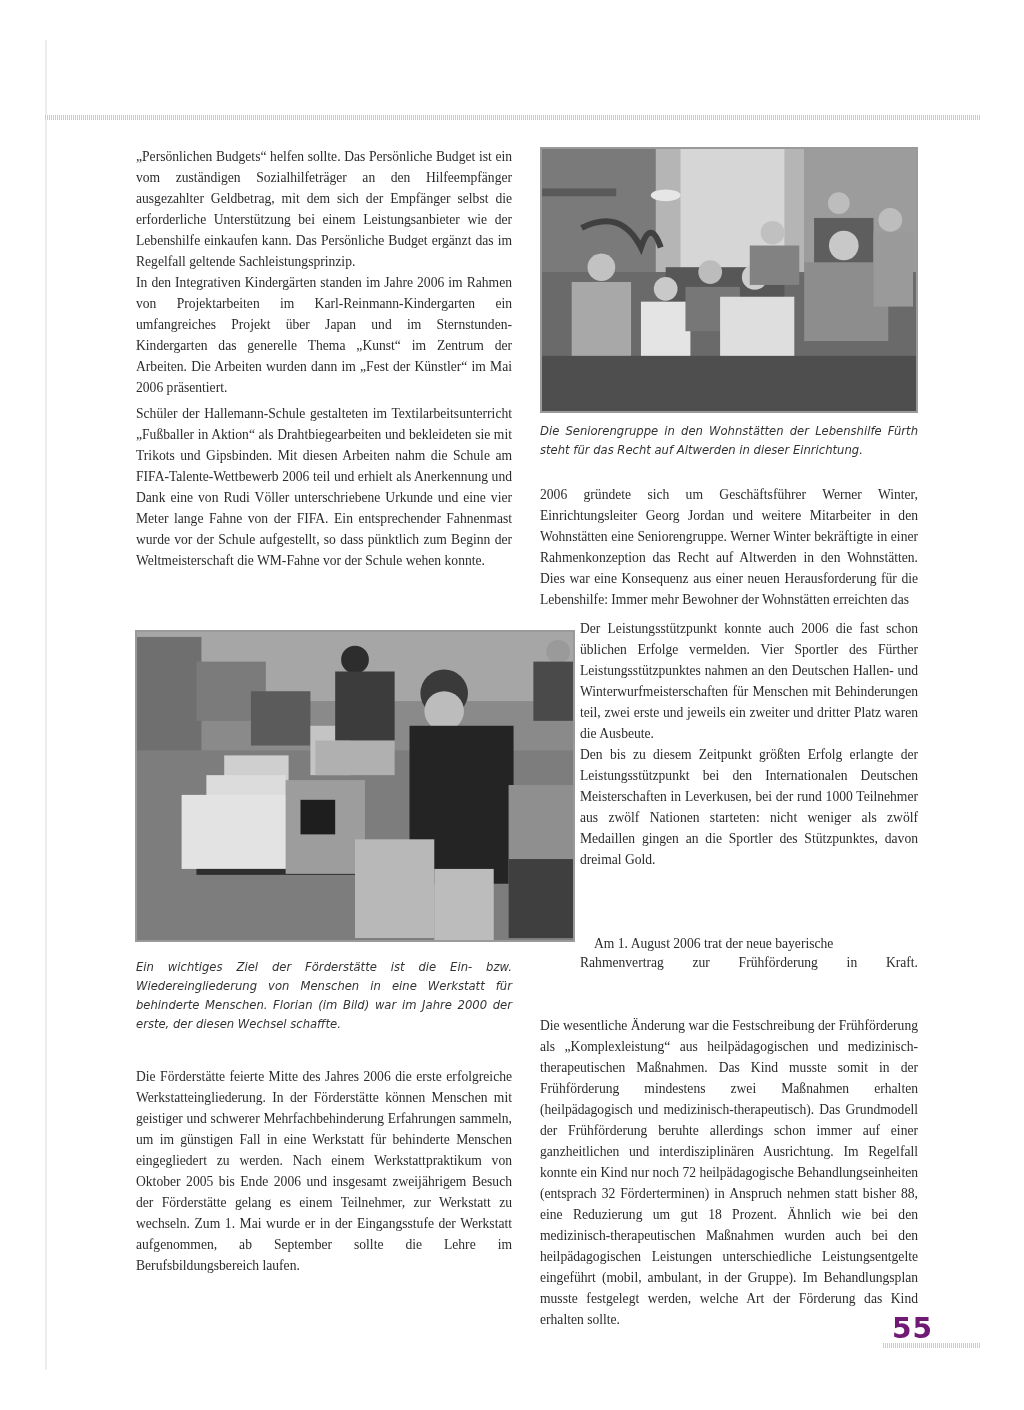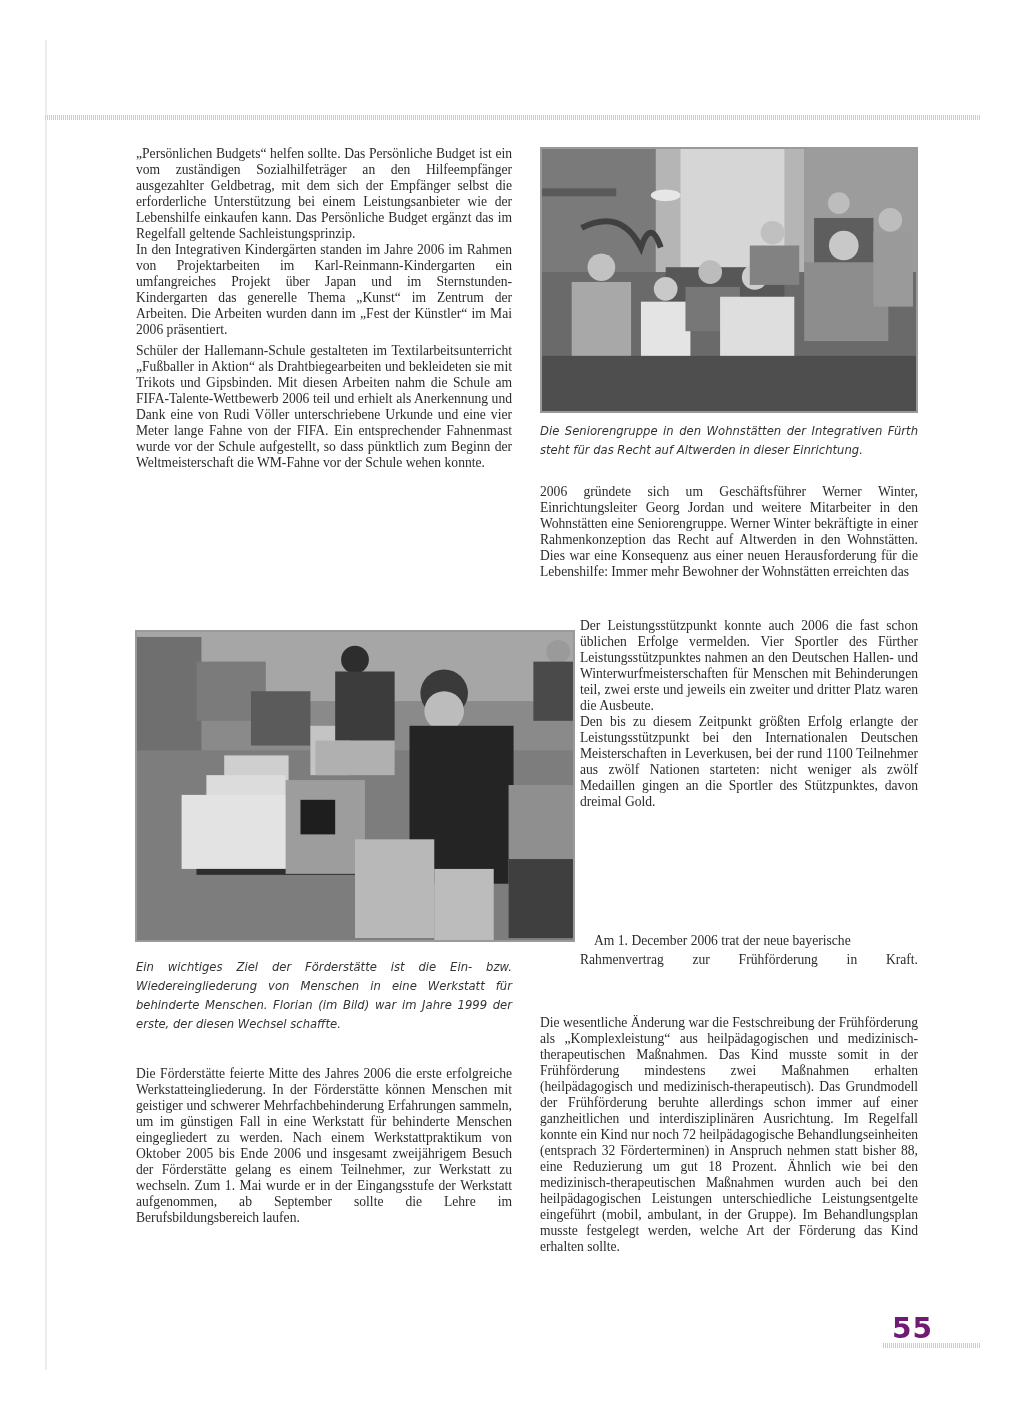--- a/index.html
+++ b/index.html
@@ -6,21 +6,21 @@
   body { width:1024px; height:1410px; background:#ffffff; position:relative; overflow:hidden;
          font-family:"Liberation Serif","DejaVu Serif",serif; color:#2a2a2a; }
   .margin-line { position:absolute; left:45px; top:40px; width:2px; height:1330px; background:#ececec; }
   .stripe { position:absolute; height:5px;
             background: repeating-linear-gradient(90deg, #b7cde2 0 1px, #ffffff 1px 2px);
             opacity:0.95; }
   .stripe-top { left:45px; top:115px; width:935px; }
   .stripe-bottom { left:883px; top:1343px; width:97px; }
   .page-number { position:absolute; left:892px; top:1312px; font-family:"DejaVu Sans","Liberation Sans",sans-serif;
                  font-size:28px; font-weight:bold; color:#701a75; letter-spacing:1px; }
-  .text { position:absolute; font-size:13.6px; line-height:16px; text-align:justify; color:#2b2b2b; }
+  .text { position:absolute; font-size:13.6px; line-height:21px; text-align:justify; color:#2b2b2b; }
   .text p { margin:0; }
   .text p.gap { margin-top:5px; }
   .caption { position:absolute; font-family:"DejaVu Sans","Liberation Sans",sans-serif; font-style:italic;
              font-size:11.6px; line-height:19px; color:#333; text-align:justify; }
   .photo { position:absolute; border:2px solid #9a9a9a; box-sizing:border-box; overflow:hidden; background:#8c8c8c; }
   .photo svg { width:100%; height:100%; display:block; }
 </style>
 </head>
 <body>
 
@@ -57,33 +57,33 @@
     <rect x="210" y="98" width="50" height="40" fill="#828282"></rect>
     <circle cx="300" cy="55" r="11" fill="#bdbdbd"></circle>
     <rect x="275" y="70" width="60" height="55" fill="#5e5e5e"></rect>
     <circle cx="305" cy="98" r="15" fill="#c8c8c8"></circle>
     <rect x="265" y="115" width="85" height="80" fill="#8d8d8d"></rect>
     <circle cx="352" cy="72" r="12" fill="#bdbdbd"></circle>
     <rect x="335" y="85" width="40" height="75" fill="#9a9a9a"></rect>
     <rect x="0" y="210" width="378" height="56" fill="#4e4e4e"></rect>
   </svg>
 </div>
-<div class="caption" style="left:540px; top:422px; width:378px;">Die Seniorengruppe in den Wohnstätten der Integrativen Fürth steht für das Recht auf Altwerden in dieser Einrichtung.</div>
+<div class="caption" style="left:540px; top:422px; width:378px;">Die Seniorengruppe in den Wohnstätten der Lebenshilfe Fürth steht für das Recht auf Altwerden in dieser Einrichtung.</div>
 
 <div class="text" style="left:540px; top:484px; width:378px;">
   <p>2006 gründete sich um Geschäftsführer Werner Winter, Einrichtungsleiter Georg Jordan und weitere Mitarbeiter in den Wohnstätten eine Seniorengruppe. Werner Winter bekräftigte in einer Rahmenkonzeption das Recht auf Altwerden in den Wohnstätten. Dies war eine Konsequenz aus einer neuen Herausforderung für die Lebenshilfe: Immer mehr Bewohner der Wohnstätten erreichten das</p>
 </div>
 
 <div class="text" style="left:580px; top:618px; width:338px;">
   <p>Der Leistungsstützpunkt konnte auch 2006 die fast schon üblichen Erfolge vermelden. Vier Sportler des Fürther Leistungsstützpunktes nahmen an den Deutschen Hallen- und Winterwurfmeisterschaften für Menschen mit Behinderungen teil, zwei erste und jeweils ein zweiter und dritter Platz waren die Ausbeute.</p>
-  <p>Den bis zu diesem Zeitpunkt größten Erfolg erlangte der Leistungsstützpunkt bei den Internationalen Deutschen Meisterschaften in Leverkusen, bei der rund 1100 Teilnehmer aus zwölf Nationen starteten: nicht weniger als zwölf Medaillen gingen an die Sportler des Stützpunktes, davon dreimal Gold.</p>
+  <p>Den bis zu diesem Zeitpunkt größten Erfolg erlangte der Leistungsstützpunkt bei den Internationalen Deutschen Meisterschaften in Leverkusen, bei der rund 1000 Teilnehmer aus zwölf Nationen starteten: nicht weniger als zwölf Medaillen gingen an die Sportler des Stützpunktes, davon dreimal Gold.</p>
 </div>
 
 <div class="text" style="left:580px; top:933px; width:338px;">
-  <p style="text-indent:14px;">Am 1. December 2006 trat der neue bayerische</p>
+  <p style="text-indent:14px;">Am 1. August 2006 trat der neue bayerische</p>
 </div>
 <div class="text" style="left:580px; top:952px; width:338px; text-align:justify; text-align-last:justify;">
   <p>Rahmenvertrag zur Frühförderung in Kraft.</p>
 </div>
 <div class="text" style="left:540px; top:971px; width:378px;margin-top:44px;">
   <p>Die wesentliche Änderung war die Festschreibung der Frühförderung als „Komplexleistung“ aus heilpädagogischen und medizinisch-therapeutischen Maßnahmen. Das Kind musste somit in der Frühförderung mindestens zwei Maßnahmen erhalten (heilpädagogisch und medizinisch-therapeutisch). Das Grundmodell der Frühförderung beruhte allerdings schon immer auf einer ganzheitlichen und interdisziplinären Ausrichtung. Im Regelfall konnte ein Kind nur noch 72 heilpädagogische Behandlungseinheiten (entsprach 32 Förderterminen) in Anspruch nehmen statt bisher 88, eine Reduzierung um gut 18 Prozent. Ähnlich wie bei den medizinisch-therapeutischen Maßnahmen wurden auch bei den heilpädagogischen Leistungen unterschiedliche Leistungsentgelte eingeführt (mobil, ambulant, in der Gruppe). Im Behandlungsplan musste festgelegt werden, welche Art der Förderung das Kind erhalten sollte.</p>
 </div>
 
 <div class="photo" style="left:135px; top:630px; width:440px; height:312px;">
   <svg viewBox="0 0 440 312" preserveAspectRatio="none">
@@ -107,20 +107,20 @@
     <ellipse cx="310" cy="80" rx="20" ry="20" fill="#bcbcbc"></ellipse>
     <rect x="275" y="95" width="105" height="160" fill="#242424"></rect>
     <rect x="220" y="210" width="80" height="100" fill="#b8b8b8"></rect>
     <rect x="300" y="240" width="60" height="72" fill="#bcbcbc"></rect>
     <rect x="375" y="155" width="65" height="150" fill="#8f8f8f"></rect>
     <rect x="375" y="230" width="65" height="80" fill="#3f3f3f"></rect>
     <circle cx="425" cy="20" r="12" fill="#9a9a9a"></circle>
     <rect x="400" y="30" width="40" height="60" fill="#4a4a4a"></rect>
   </svg>
 </div>
-<div class="caption" style="left:136px; top:958px; width:376px;">Ein wichtiges Ziel der Förderstätte ist die Ein- bzw. Wiedereingliederung von Menschen in eine Werkstatt für behinderte Menschen. Florian (im Bild) war im Jahre 1999 der erste, der diesen Wechsel schaffte.</div>
+<div class="caption" style="left:136px; top:958px; width:376px;">Ein wichtiges Ziel der Förderstätte ist die Ein- bzw. Wiedereingliederung von Menschen in eine Werkstatt für behinderte Menschen. Florian (im Bild) war im Jahre 2000 der erste, der diesen Wechsel schaffte.</div>
 
 <div class="text" style="left:136px; top:1066px; width:376px;">
   <p>Die Förderstätte feierte Mitte des Jahres 2006 die erste erfolgreiche Werkstatteingliederung. In der Förderstätte können Menschen mit geistiger und schwerer Mehrfachbehinderung Erfahrungen sammeln, um im günstigen Fall in eine Werkstatt für behinderte Menschen eingegliedert zu werden. Nach einem Werkstattpraktikum von Oktober 2005 bis Ende 2006 und insgesamt zweijährigem Besuch der Förderstätte gelang es einem Teilnehmer, zur Werkstatt zu wechseln. Zum 1. Mai wurde er in der Eingangsstufe der Werkstatt aufgenommen, ab September sollte die Lehre im Berufsbildungsbereich laufen.</p>
 </div>
 
 <div class="page-number">55</div>
 <div class="stripe stripe-bottom"></div>
 
 </body></html>

